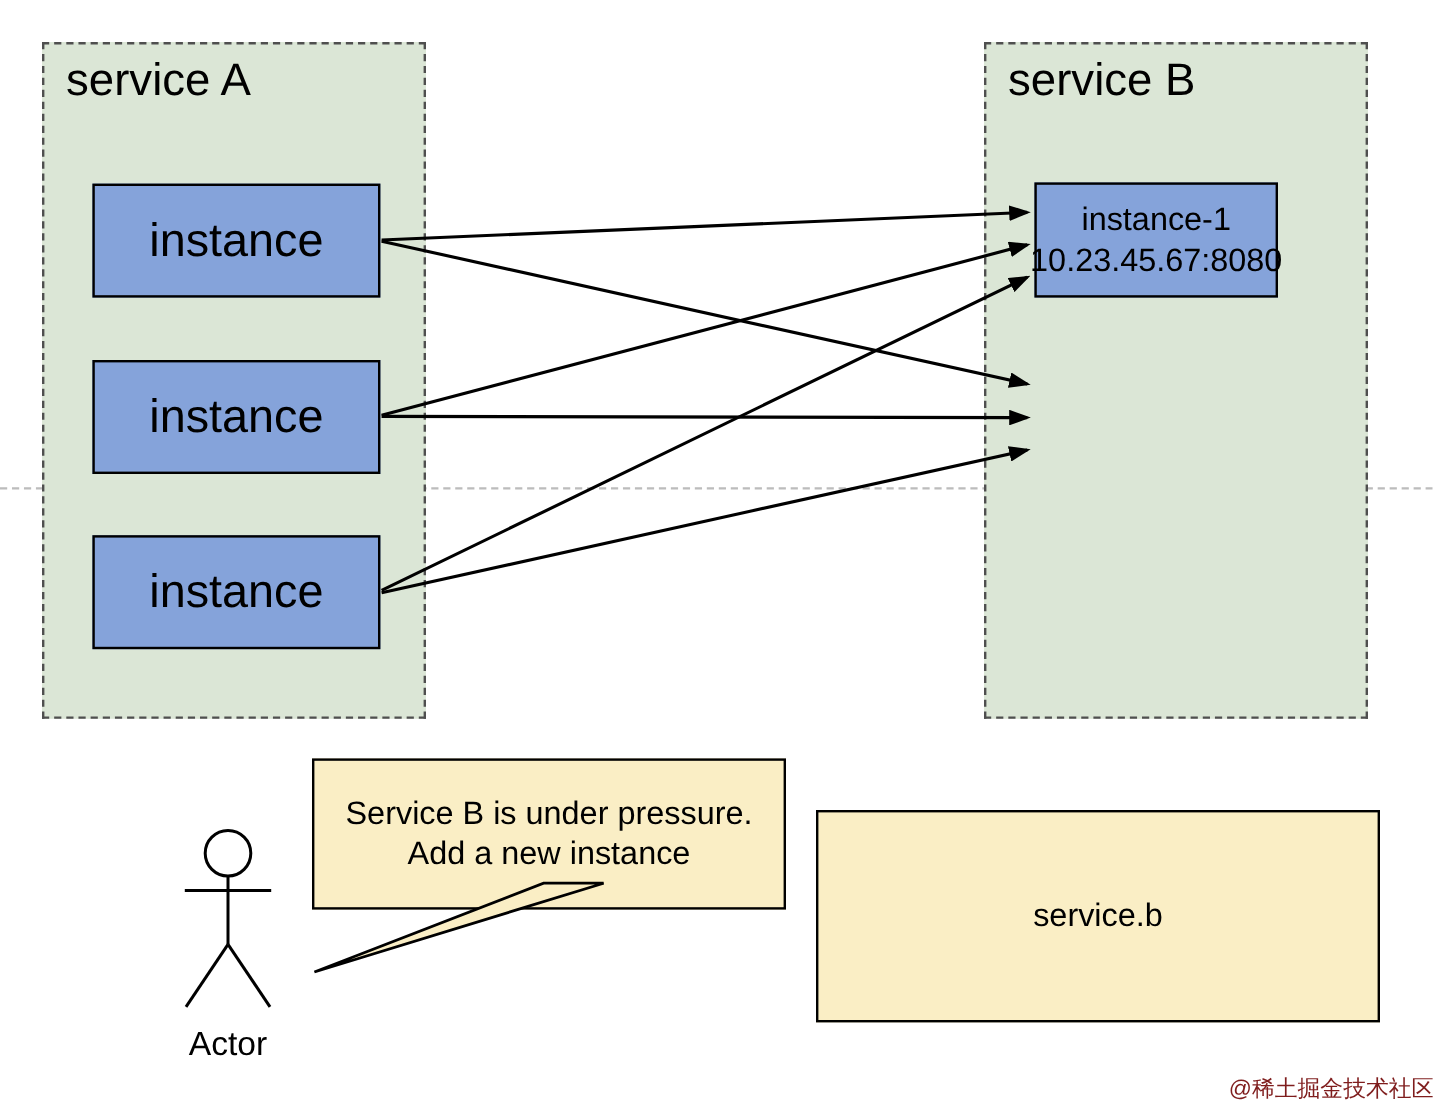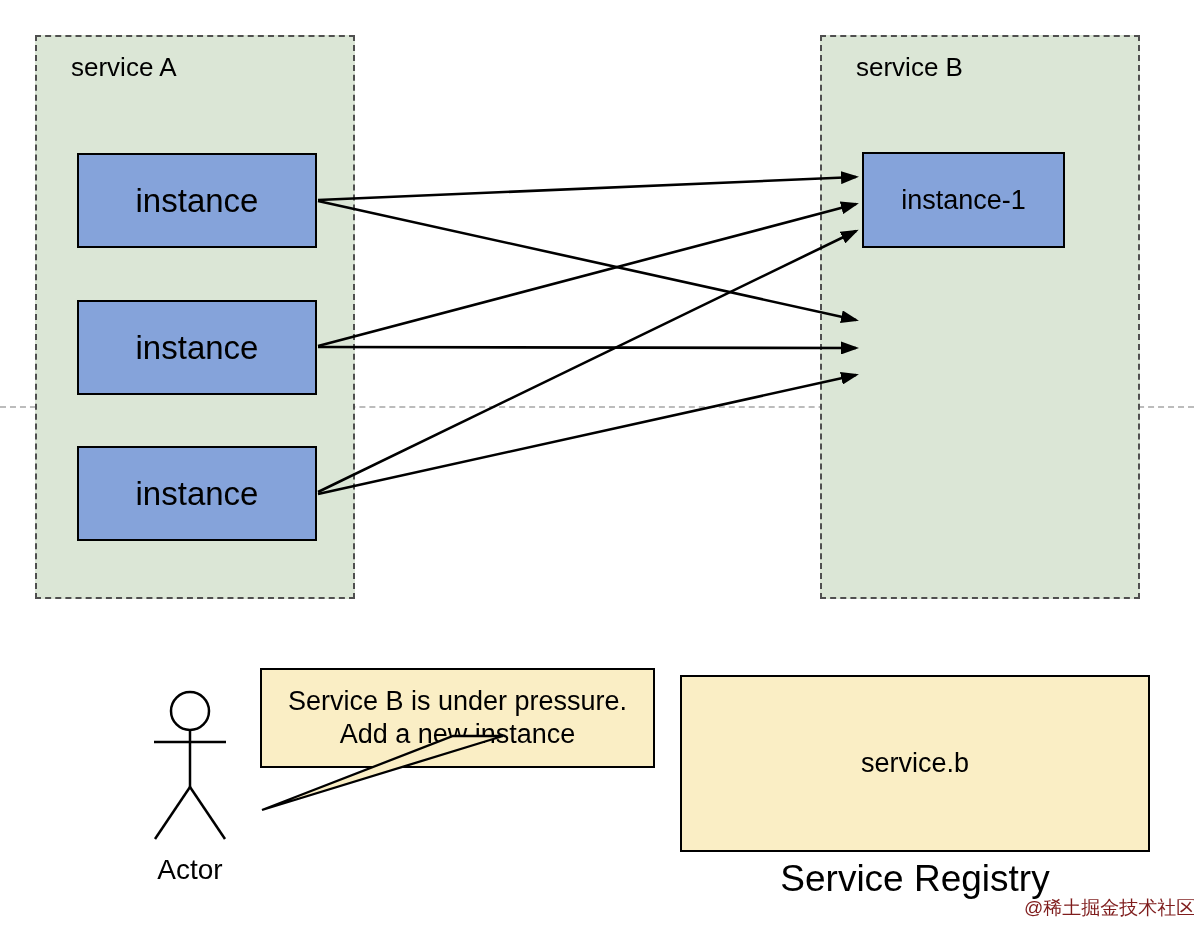--- a/index.html
+++ b/index.html
@@ -12,39 +12,39 @@
     position:absolute;left:0;top:406px;width:1194px;height:0;
     border-top:2.5px dashed #bcbcbc;z-index:0;
   }
   .container{
     position:absolute;top:35px;width:320px;height:564px;
     background:#dbe6d6;border:2.5px dashed #4f4f4f;box-sizing:border-box;z-index:1;
   }
   .container.a{left:35px;}
   .container.b{left:820px;}
   .container-title{
-    position:absolute;left:34px;top:8px;font-size:26px;line-height:44px;color:#000;
+    position:absolute;left:18px;top:8px;font-size:38px;line-height:44px;color:#000;
   }
   .instance-box{
     position:absolute;background:#85a3da;border:2.5px solid #000;box-sizing:border-box;
     display:flex;align-items:center;justify-content:center;flex-direction:column;
     z-index:1;text-align:center;
   }
-  .a-box{left:77px;width:240px;height:95px;font-size:33px;}
+  .a-box{left:77px;width:240px;height:95px;font-size:39px;}
   .a-box.n0{top:153px;}
   .a-box.n1{top:300px;}
   .a-box.n2{top:446px;}
   .b-box{left:862px;width:203px;height:96px;font-size:27px;line-height:34px;}
   .b-box.n0{top:152px;}
   .b-box.n1{top:300px;}
   .bubble{
-    position:absolute;left:260px;top:632px;width:395px;height:100px;
+    position:absolute;left:260px;top:632px;width:395px;height:126px;
     background:#faeec5;border:2.5px solid #000;box-sizing:border-box;
     display:flex;flex-direction:column;align-items:center;justify-content:center;
-    font-size:27px;line-height:33px;text-align:center;z-index:2;margin-top:36px;
+    font-size:27px;line-height:33px;text-align:center;z-index:2;
   }
   .registry-box{
     position:absolute;left:680px;top:675px;width:470px;height:177px;
     background:#faeec5;border:2.5px solid #000;box-sizing:border-box;
     display:flex;flex-direction:column;align-items:center;justify-content:center;
     font-size:27px;line-height:33px;text-align:center;z-index:2;
   }
   .registry-label{
     position:absolute;left:665px;top:858px;width:500px;text-align:center;
     font-size:37px;line-height:42px;z-index:2;
@@ -82,31 +82,31 @@
   </div>
   <div class="instance-box a-box n2">
     <span>instance</span>
   </div>
 
   <div class="container b">
     <div class="container-title">service B</div>
   </div>
   <div class="instance-box b-box n0">
     <span>instance-1</span>
+    <span>10.23.45.67:8080</span>
   </div>
 
   <div class="bubble">
     <div>Service B is under pressure.</div>
     <div>Add a new instance</div>
   </div>
 
   <div class="registry-box">
     <div>service.b</div>
   </div>
-  <div class="registry-label">Service Registry</div>
 
   <div class="actor-label">Actor</div>
 
   <div class="watermark">@稀土掘金技术社区</div>
 
   <svg class="overlay" viewBox="0 0 1194 926">
     <defs>
       <marker id="ah" markerUnits="userSpaceOnUse" markerWidth="18" markerHeight="13" viewBox="0 0 18 13" refX="15" refY="6.5" orient="auto">
         <path d="M0,0 L18,6.5 L0,13 Z" fill="#000"></path>
       </marker>

